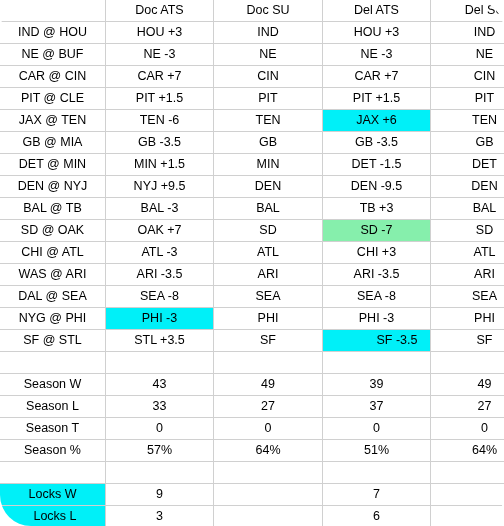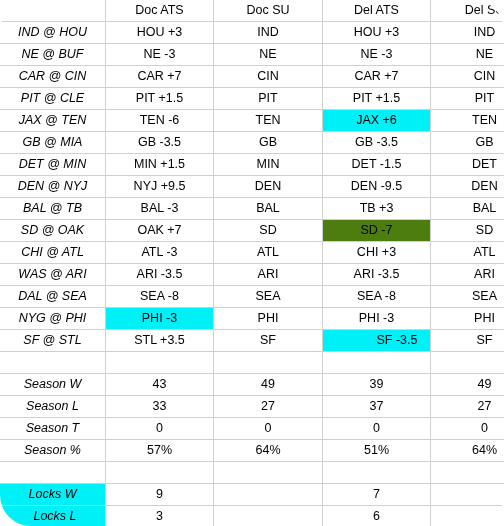--- a/index.html
+++ b/index.html
@@ -33,21 +33,21 @@
     color: #000000;
     text-align: center;
     vertical-align: middle;
     border-right: 1px solid #d0d0d0;
     border-bottom: 1px solid #d0d0d0;
     white-space: nowrap;
     overflow: hidden;
     line-height: 21px;
     background: #ffffff;
   }
-  table.grid td.c0 { width: 99px; font-style: italic;  }
+  table.grid td.c0 { width: 99px;  }
   table.grid td.c1 { width: 101px; }
   table.grid td.c2 { width: 102px; }
   table.grid td.c3 { width: 101px; }
   table.grid td.c4 { width: 101px; border-right: none; }
 
   td.hl { background: #00f0f8; margin-left: 48px; }
   tr.spacer td { height: 21px; }
 
   
   table.grid tr:last-child td { border-bottom: 1px solid #d0d0d0; }
@@ -127,21 +127,21 @@
           <td class="c0">BAL @ TB</td>
           <td class="c1">BAL -3</td>
           <td class="c2">BAL</td>
           <td class="c3">TB +3</td>
           <td class="c4">BAL</td>
         </tr>
         <tr>
           <td class="c0">SD @ OAK</td>
           <td class="c1">OAK +7</td>
           <td class="c2">SD</td>
-          <td class="c3 hl" style="background: #4d7c0f;">SD -7</td>
+          <td class="c3 hl" style="background: #86efac;">SD -7</td>
           <td class="c4">SD</td>
         </tr>
         <tr>
           <td class="c0">CHI @ ATL</td>
           <td class="c1">ATL -3</td>
           <td class="c2">ATL</td>
           <td class="c3">CHI +3</td>
           <td class="c4">ATL</td>
         </tr>
         <tr>

